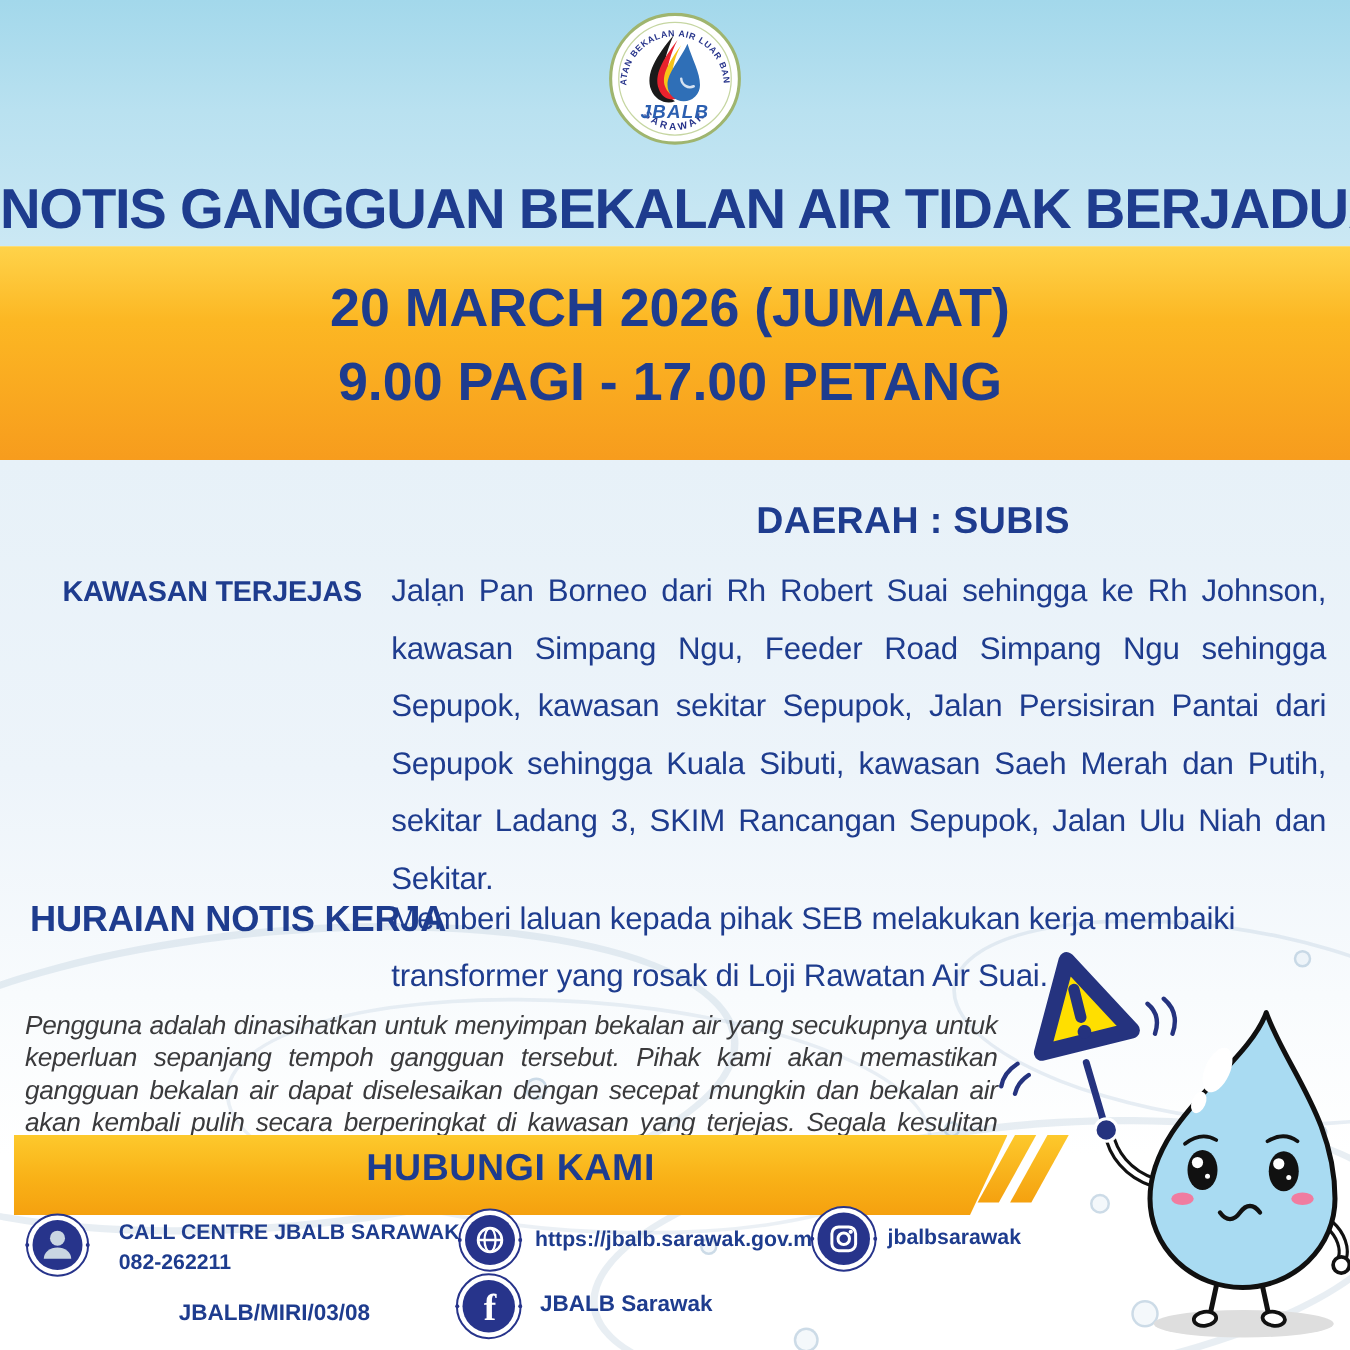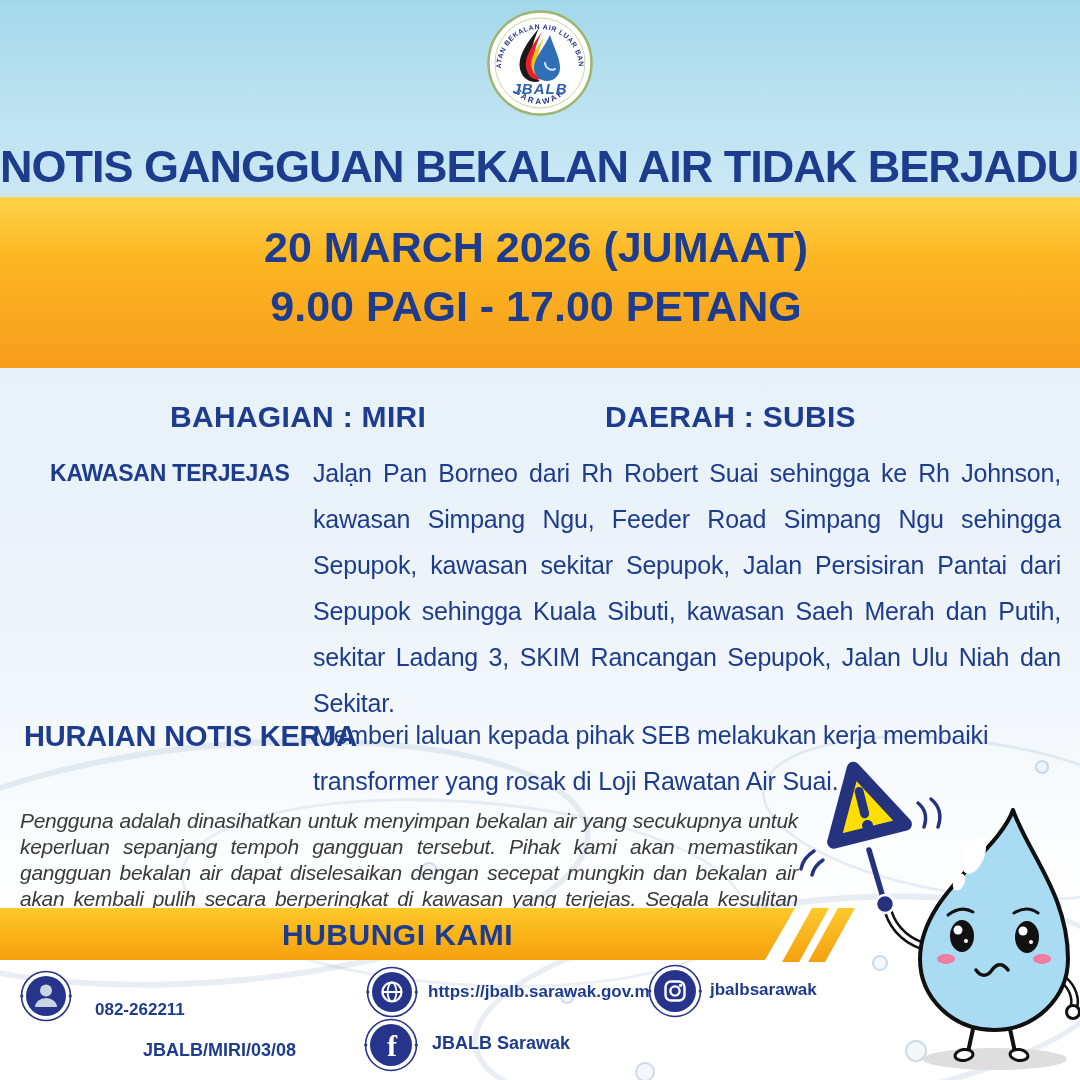--- a/index.html
+++ b/index.html
@@ -25,21 +25,21 @@
   
   .loc{color:#1e3c8e;font-weight:bold;font-size:30px;letter-spacing:0.3px;}
   
   .sec-label{color:#1e3c8e;font-weight:bold;font-size:23px;letter-spacing:-0.2px;white-space:nowrap;}
   .sec-text{color:#1e3c8e;font-weight:normal;font-size:25px;line-height:46px;
     text-align:justify;letter-spacing:-0.2px;}
   .sec-text.left{text-align:justify;}
   .advisory{color:#3a3a3c;font-style:italic;font-size:21px;line-height:26px;
     letter-spacing:-0.3px;text-align:justify;}
   
-  .contact-banner{left:0;top:908px;width:795px;height:52px;
+  .contact-banner{left:11px;top:908px;width:795px;height:64px;
     background:linear-gradient(180deg,#fdc92c 0%,#f9b117 55%,#f5a10f 100%);
     clip-path:polygon(0 0,100% 0,calc(100% - 30px) 100%,0 100%);}
   .contact-banner-text{width:795px;text-align:center;line-height:54px;color:#1e3c8e;
     font-size:30px;font-weight:bold;letter-spacing:0.5px;}
   .banner-stripe{top:908px;width:17px;height:54px;transform:skewX(-29deg);
     transform-origin:top left;background:linear-gradient(180deg,#fdc92c,#f5a10f);}
   
   .c-text{color:#1e3c8e;font-weight:bold;white-space:nowrap;}
   
   .swoosh{border-radius:50%;border:3px solid rgba(160,185,208,0.30);}
@@ -96,21 +96,20 @@
     </svg>
   </div>
 
   <div class="abs title">NOTIS GANGGUAN BEKALAN AIR TIDAK BERJADUAL</div>
 
   <div class="abs date-wrap">
     <div class="date-line">20 MARCH 2026 (JUMAAT)</div>
     <div class="date-line">9.00 PAGI - 17.00 PETANG</div>
   </div>
 
-  <div class="abs loc" style="left:170px;top:400px;">BAHAGIAN : MIRI</div>
   <div class="abs loc" style="left:605px;top:400px;">DAERAH : SUBIS</div>
 
   <div class="abs sec-label" style="left:50px;top:460px;">KAWASAN TERJEJAS</div>
   <div class="abs sec-text" style="left:313px;top:450px;width:748px;">Jalạn Pan Borneo dari Rh Robert Suai sehingga ke Rh Johnson, kawasan Simpang Ngu, Feeder Road Simpang Ngu sehingga Sepupok, kawasan sekitar Sepupok, Jalan Persisiran Pantai dari Sepupok sehingga Kuala Sibuti, kawasan Saeh Merah dan Putih, sekitar Ladang 3, SKIM Rancangan Sepupok, Jalan Ulu Niah dan Sekitar.</div>
 
   <div class="abs sec-label" style="left:24px;top:720px;font-size:29px;">HURAIAN NOTIS KERJA</div>
   <div class="abs sec-text left" style="left:313px;top:712px;width:700px;text-align:left;">Memberi laluan kepada pihak SEB melakukan kerja membaiki transformer yang rosak di Loji Rawatan Air Suai.</div>
 
   <div class="abs advisory" style="left:20px;top:808px;width:778px;">Pengguna adalah dinasihatkan untuk menyimpan bekalan air yang secukupnya untuk keperluan sepanjang tempoh gangguan tersebut. Pihak kami akan memastikan gangguan bekalan air dapat diselesaikan dengan secepat mungkin dan bekalan air akan kembali pulih secara berperingkat di kawasan yang terjejas. Segala kesulitan yang timbul akibat gangguan ini adalah sangat dikesali.</div>
 
@@ -123,20 +122,21 @@
   <div class="abs" style="left:20px;top:970px;width:52px;height:52px;">
     <svg width="52" height="52" viewBox="0 0 52 52">
       <circle cx="26" cy="26" r="24.5" fill="#ffffff" stroke="#27348b" stroke-width="1.6"></circle>
       <circle cx="26" cy="26" r="20" fill="#27348b"></circle>
       <circle cx="1.8" cy="26" r="1.6" fill="#27348b"></circle>
       <circle cx="50.2" cy="26" r="1.6" fill="#27348b"></circle>
       <circle cx="26" cy="20.5" r="6" fill="#c9d6e2"></circle>
       <path d="M15 37 a11 9 0 0 1 22 0 Z" fill="#c9d6e2"></path>
     </svg>
   </div>
+  <div class="abs c-text" style="left:95px;top:976px;font-size:17px;">CALL CENTRE JBALB SARAWAK</div>
   <div class="abs c-text" style="left:95px;top:1000px;font-size:17px;">082-262211</div>
   <div class="abs c-text" style="left:95px;top:1040px;font-size:18px;margin-left:48px;">JBALB/MIRI/03/08</div>
 
   <div class="abs" style="left:366px;top:966px;width:52px;height:52px;">
     <svg width="52" height="52" viewBox="0 0 52 52">
       <circle cx="26" cy="26" r="24.5" fill="#ffffff" stroke="#27348b" stroke-width="1.6"></circle>
       <circle cx="26" cy="26" r="20" fill="#27348b"></circle>
       <circle cx="1.8" cy="26" r="1.6" fill="#27348b"></circle>
       <circle cx="50.2" cy="26" r="1.6" fill="#27348b"></circle>
       <circle cx="26" cy="26" r="9.5" fill="none" stroke="#ffffff" stroke-width="2.2"></circle>

